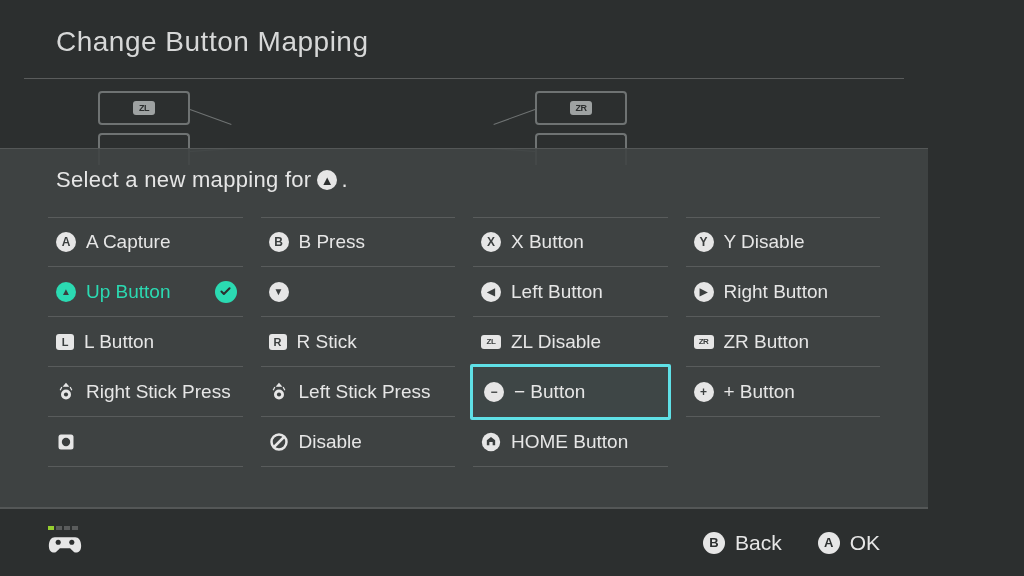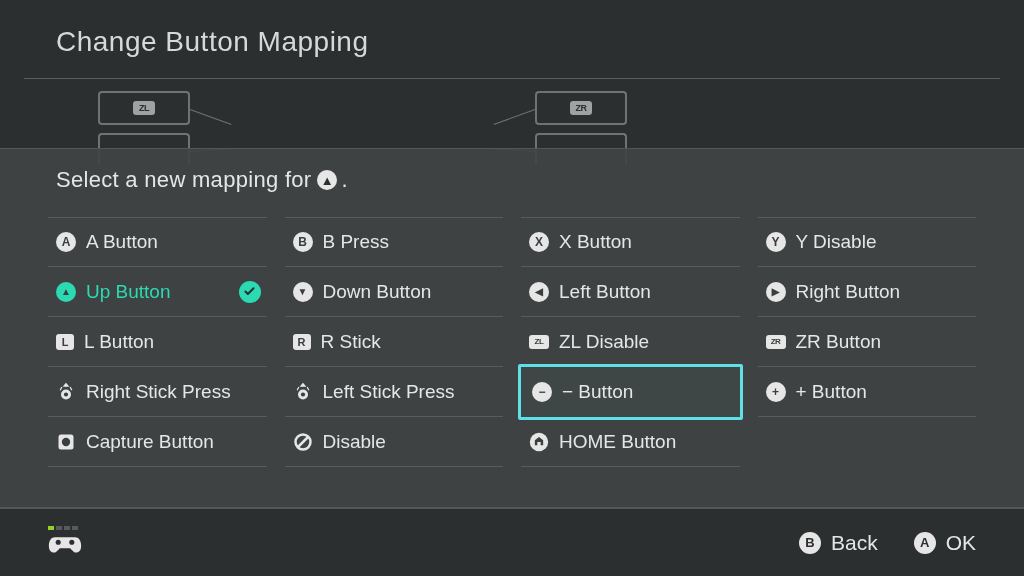--- a/index.html
+++ b/index.html
@@ -6,21 +6,21 @@
   html, body {
     width: 1024px;
     height: 576px;
     overflow: hidden;
     background: #2c2f2f;
     font-family: -apple-system, "Segoe UI", Arial, sans-serif;
     color: #e6e6e6;
   }
   .page {
     position: relative;
-    width: 1024px;
+    width: 928px;
     height: 576px;
     background: #2c2f2f;
   }
   .title-area {
     padding: 26px 56px 8px 56px;
   }
   .title-text {
     font-size: 28px;
     font-weight: 300;
     color: #d7d8d8;
@@ -290,21 +290,21 @@
   <div class="modal-overlay">
     <div class="modal-prompt">
       <span>Select a new mapping for </span>
       <span class="prompt-icon">▲</span>
       <span>.</span>
     </div>
 
     <div class="option-grid" id="option-grid">
         <div class="option border-top">
           <span class="ico">A</span>
-          <span>A Button</span>
+          <span>A Capture</span>
         </div>
         <div class="option border-top">
           <span class="ico">B</span>
           <span>B Press</span>
         </div>
         <div class="option border-top">
           <span class="ico">X</span>
           <span>X Button</span>
         </div>
         <div class="option border-top">
@@ -315,21 +315,20 @@
           <span class="ico" style="font-size: 10px;">▲</span>
           <span>Up Button</span>
           <span class="check">
             <svg viewBox="0 0 16 16">
               <path d="M3 8l3 3 7-7" stroke="#2c2f2f" stroke-width="2.5" fill="none" stroke-linecap="round" stroke-linejoin="round"></path>
             </svg>
           </span>
         </div>
         <div class="option">
           <span class="ico" style="font-size: 10px;">▼</span>
-          <span>Down Button</span>
         </div>
         <div class="option">
           <span class="ico" style="font-size: 10px;">◀</span>
           <span>Left Button</span>
         </div>
         <div class="option">
           <span class="ico" style="font-size: 10px;">▶</span>
           <span>Right Button</span>
         </div>
         <div class="option">
@@ -376,21 +375,20 @@
           <span class="ico">+</span>
           <span>+ Button</span>
         </div>
         <div class="option">
           <span class="ico" style="background: transparent; border-radius: 0px;">
             <svg viewBox="0 0 24 24">
               <rect x="3" y="3" width="18" height="18" rx="3" fill="#e6e6e6"></rect>
               <circle cx="12" cy="12" r="5" fill="#3a3e3e"></circle>
             </svg>
           </span>
-          <span>Capture Button</span>
         </div>
         <div class="option">
           <span class="ico" style="background: transparent;">
             <svg viewBox="0 0 24 24">
               <circle cx="12" cy="12" r="9" fill="none" stroke="#e6e6e6" stroke-width="3"></circle>
               <line x1="6" y1="18" x2="18" y2="6" stroke="#e6e6e6" stroke-width="3"></line>
             </svg>
           </span>
           <span>Disable</span>
         </div>

